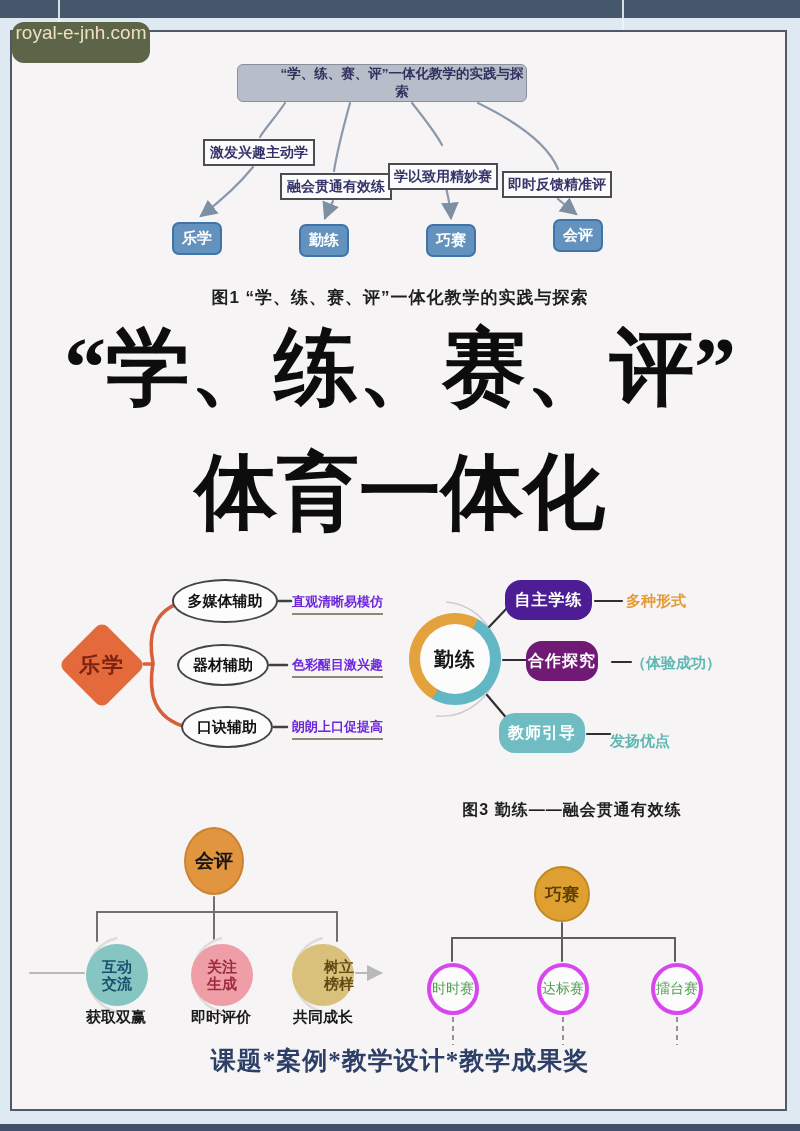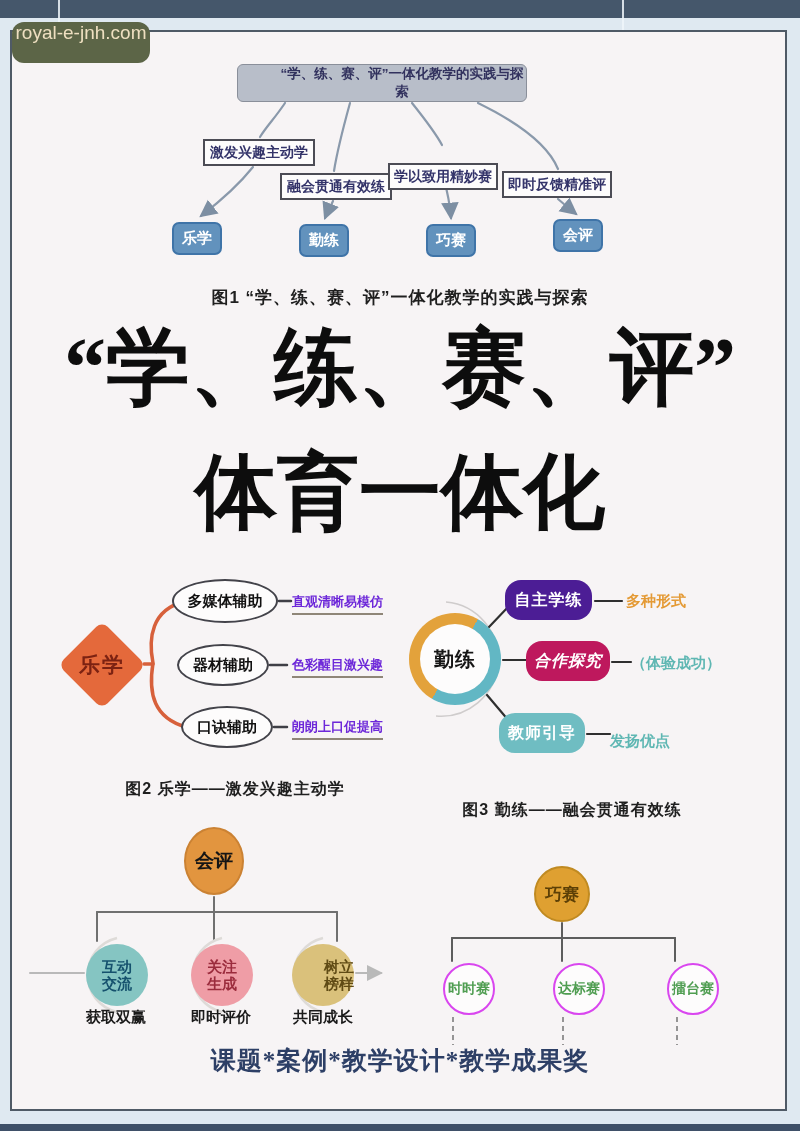--- a/index.html
+++ b/index.html
@@ -24,21 +24,21 @@
   .ellipse{background:#fdfcfc;border:2px solid #43434a;border-radius:50%;color:#111;font-weight:700;font-size:15px;}
   .ulabel{font-weight:700;font-size:13px;color:#6d28d9;border-bottom:2px solid #8f8678;padding-bottom:2px;white-space:nowrap;}
   .ring{left:409px;top:613px;width:92px;height:92px;border-radius:50%;background:conic-gradient(#e3a23b 0deg 30deg,#62b7c4 30deg 210deg,#e3a23b 210deg 360deg);}
   .ring .inner{position:absolute;inset:11px;background:#fdfcfc;border-radius:50%;display:flex;align-items:center;justify-content:center;font-weight:700;font-size:20px;color:#161616;letter-spacing:1px;}
   .f3box{border-radius:16px;color:#fff;font-weight:700;font-size:16px;letter-spacing:1px;}
   .f3label{font-weight:700;font-size:15px;white-space:nowrap;}
   .oellipse{left:184px;top:827px;width:60px;height:68px;background:#e2953f;border:2px solid #cb8233;border-radius:50%;color:#151515;font-weight:700;font-size:19px;}
   .ccircle{width:62px;height:62px;border-radius:50%;font-weight:700;font-size:15px;line-height:1.15;}
   .clabel{font-weight:700;font-size:15px;color:#1a1a1a;white-space:nowrap;}
   .qcircle{left:534px;top:866px;width:56px;height:56px;background:#dfa031;border:2px solid #c08a21;border-radius:50%;color:#5c3f06;font-weight:700;font-size:17px;}
-  .wcircle{width:52px;height:52px;background:#fdfcfc;border:2px solid #d946ef;border-radius:50%;color:#4f9d51;font-weight:700;font-size:14px;margin-left:16px;}
+  .wcircle{width:52px;height:52px;background:#fdfcfc;border:4px solid #d946ef;border-radius:50%;color:#4f9d51;font-weight:400;font-size:14px;}
   .footer{left:0;top:1044px;width:800px;text-align:center;font-family:"Liberation Serif","DejaVu Serif",serif;font-weight:700;font-size:25px;color:#2d3f66;letter-spacing:1px;}
 </style>
 </head>
 <body>
 
 <div id="canvas">
 
   <div class="abs topbar"></div>
   <div class="abs vline" style="left:58px;"></div>
   <div class="abs vline" style="left:622px;"></div>
@@ -143,27 +143,26 @@
 
   <div class="abs diamond z2">
     <span>乐学</span>
   </div>
   <div class="abs cbox ellipse z2" style="left:172px;top:579px;width:106px;height:44px;">多媒体辅助</div>
   <div class="abs cbox ellipse z2" style="left:177px;top:644px;width:92px;height:42px;">器材辅助</div>
   <div class="abs cbox ellipse z2" style="left:181px;top:706px;width:92px;height:42px;">口诀辅助</div>
   <div class="abs ulabel z2" style="left:292px;top:593px;">直观清晰易模仿</div>
   <div class="abs ulabel z2" style="left:292px;top:656px;">色彩醒目激兴趣</div>
   <div class="abs ulabel z2" style="left:292px;top:718px;">朗朗上口促提高</div>
-  <div class="abs cap z2" style="left:105px;top:779px;width:260px;">图2 乐学——激发兴趣主动学</div>
 
   <div class="abs ring z2">
     <div class="inner">勤练</div>
   </div>
   <div class="abs cbox f3box z2" style="left:505px;top:580px;width:87px;height:40px;background:#4c1d95;">自主学练</div>
-  <div class="abs cbox f3box z2" style="left:526px;top:641px;width:84px;height:40px;background:#be185d;font-style:italic;">合作探究</div>
+  <div class="abs cbox f3box z2" style="left:526px;top:641px;width:72px;height:40px;background:#701a75;">合作探究</div>
   <div class="abs cbox f3box z2" style="left:499px;top:713px;width:86px;height:40px;background:#6fbdc2;">教师引导</div>
   <div class="abs f3label z2" style="left:626px;top:592px;color:#e49a35;">多种形式</div>
   <div class="abs f3label z2" style="left:631px;top:654px;color:#5fb7b3;">（体验成功）</div>
   <div class="abs f3label z2" style="left:610px;top:732px;color:#5fb7b3;">发扬优点</div>
   <div class="abs cap z2" style="left:447px;top:800px;width:250px;">图3 勤练——融会贯通有效练</div>
 
   <div class="abs cbox oellipse z2">会评</div>
   <div class="abs cbox ccircle z2" style="left:191px;top:944px;background:#ef9da6;color:#9b2c3d;">
     <div style="text-align:center;">
       <span style="display:block;">关注</span>

